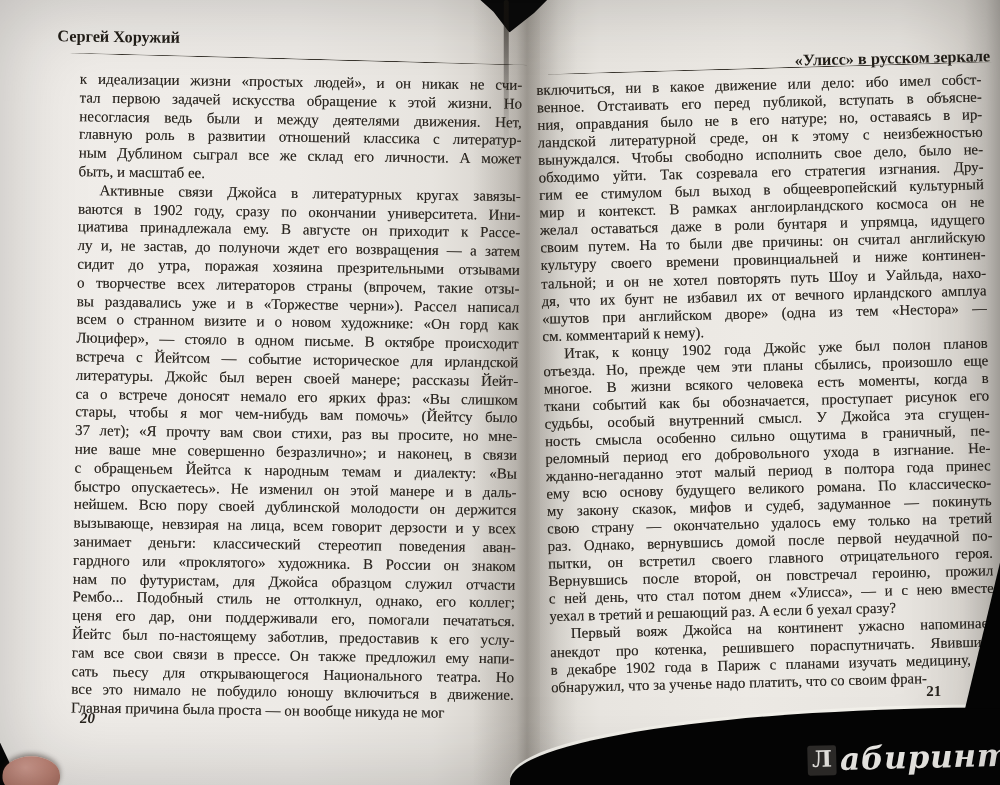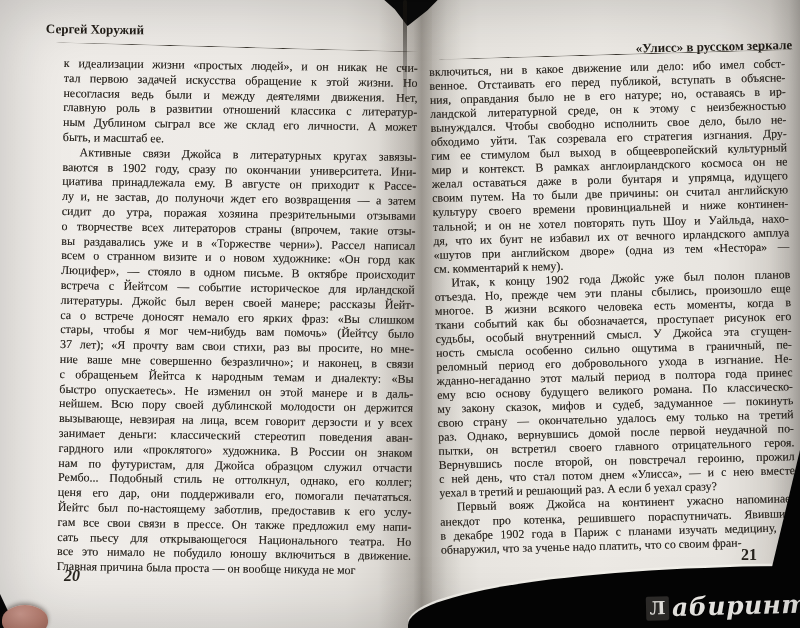--- a/index.html
+++ b/index.html
@@ -25,21 +25,21 @@
   .rule-left{left:56px;top:42px;width:366px;transform:rotate(1.5deg);transform-origin:left top;}
   .rule-right{left:6px;top:59px;width:356px;transform:rotate(-1.6deg);transform-origin:left top;}
   .page-body{position:absolute;text-shadow:0 0 0.5px rgba(43,39,33,0.55);}
   .body-left{left:64px;top:56px;width:354px;font-size:12px;transform:rotate(0.8deg);transform-origin:left top;}
   .body-left .line{height:14.8px;line-height:14.8px;}
   .body-right{left:-3px;top:65px;width:356px;font-size:11.9px;transform:rotate(-1.4deg);transform-origin:left top;}
   .body-right .line{height:14.05px;line-height:14.05px;}
   .line{text-align:justify;text-align-last:justify;overflow:hidden;}
   .line.last{text-align-last:left;}
   .para.indent .line:first-child{text-indent:17px;}
-  .pagenum{position:absolute;font-size:16px;font-weight:bold;color:#27231d;}
+  .pagenum{position:absolute;font-size:12px;font-weight:bold;color:#27231d;}
   .pagenum-left{left:64px;top:567px;font-style:italic;}
   .pagenum-right{left:309px;top:546px;}
   
   .gutter-shadow{
     position:absolute;left:378px;top:0;width:84px;height:628px;z-index:2;pointer-events:none;
     background:linear-gradient(90deg,rgba(0,0,0,0) 0%,rgba(40,33,25,0.16) 42%,rgba(40,33,25,0.30) 52%,rgba(40,33,25,0.12) 64%,rgba(0,0,0,0) 100%);
   }
   .spine-gap{
     position:absolute;left:382px;top:0;width:58px;height:26px;background:#0a0a0a;z-index:3;
     clip-path:polygon(4% 0,96% 0,78% 40%,44% 100%,22% 36%);

